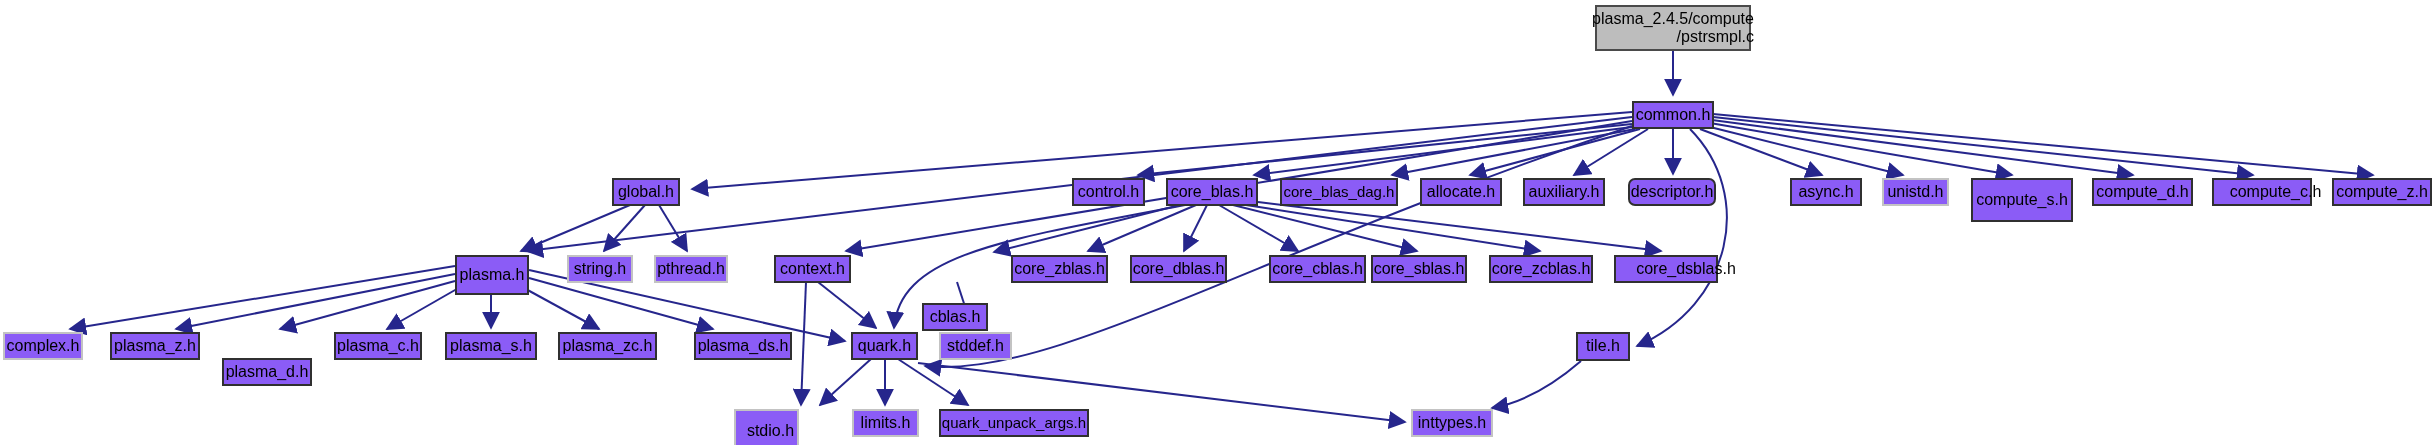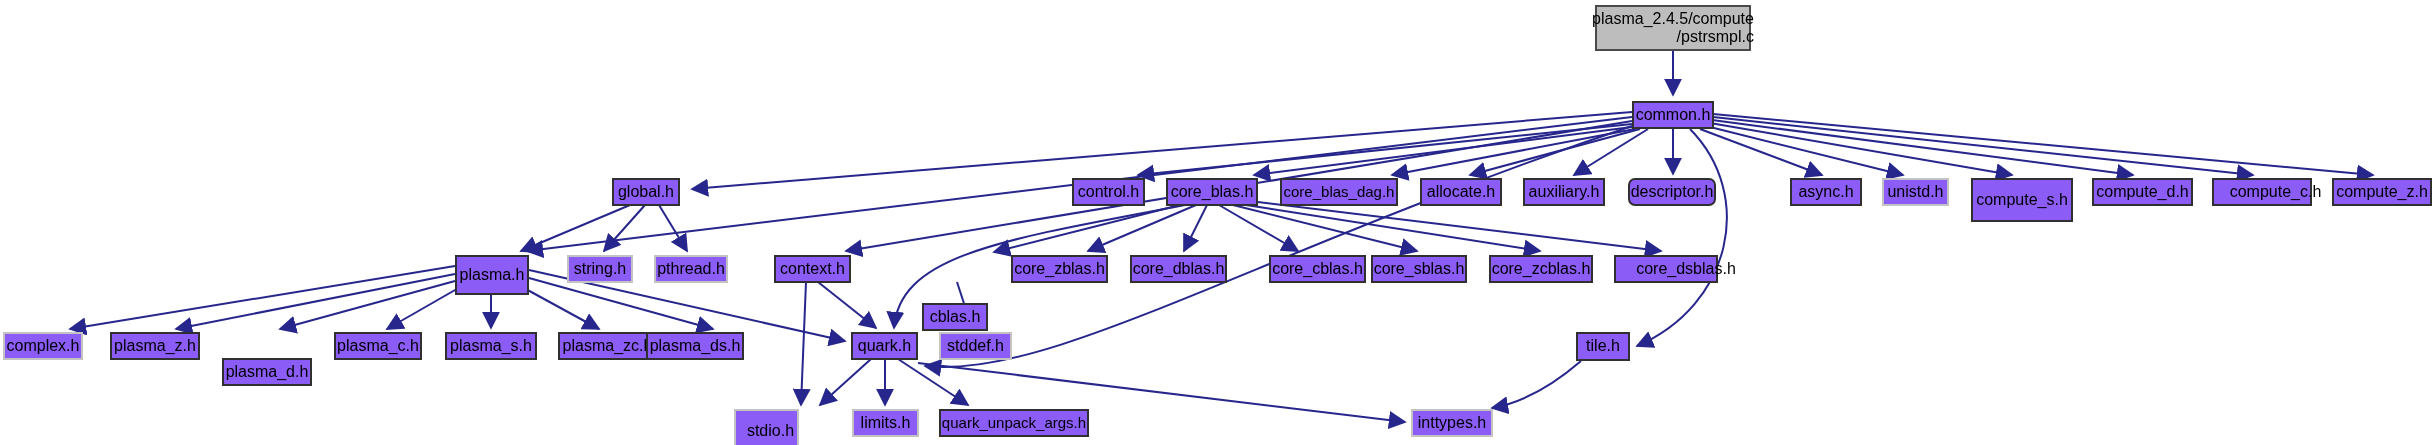--- a/index.html
+++ b/index.html
@@ -102,21 +102,21 @@
   <div class="node" style="left:1371px;top:255px;width:96px;height:28px;">core_sblas.h</div>
   <div class="node" style="left:1489px;top:255px;width:104px;height:28px;">core_zcblas.h</div>
   <div class="node" style="left:1614px;top:255px;width:104px;height:28px;padding-left:40px;">core_dsblas.h</div>
 
   <div class="node sys" style="left:3px;top:332px;width:80px;height:28px;">complex.h</div>
   <div class="node" style="left:110px;top:332px;width:90px;height:28px;">plasma_z.h</div>
   <div class="node" style="left:222px;top:332px;width:90px;height:28px;margin-top:26px;">plasma_d.h</div>
   <div class="node" style="left:334px;top:332px;width:88px;height:28px;">plasma_c.h</div>
   <div class="node" style="left:445px;top:332px;width:92px;height:28px;">plasma_s.h</div>
   <div class="node" style="left:558px;top:332px;width:99px;height:28px;">plasma_zc.h</div>
-  <div class="node" style="left:646px;top:332px;width:98px;height:28px;text-align:right;">plasma_ds.h</div>
+  <div class="node" style="left:694px;top:332px;width:98px;height:28px;text-align:right;">plasma_ds.h</div>
   <div class="node" style="left:851px;top:332px;width:67px;height:28px;">quark.h</div>
   <div class="node sys" style="left:939px;top:332px;width:73px;height:28px;">stddef.h</div>
   <div class="node" style="left:1576px;top:332px;width:54px;height:29px;">tile.h</div>
 
   <div class="node sys" style="left:734px;top:409px;width:65px;height:44px;padding-left:8px;">stdio.h</div>
   <div class="node sys" style="left:852px;top:409px;width:67px;height:28px;">limits.h</div>
   <div class="node tight" style="left:939px;top:409px;width:150px;height:28px;">quark_unpack_args.h</div>
   <div class="node sys" style="left:1411px;top:409px;width:82px;height:28px;">inttypes.h</div>
 
 </div>

